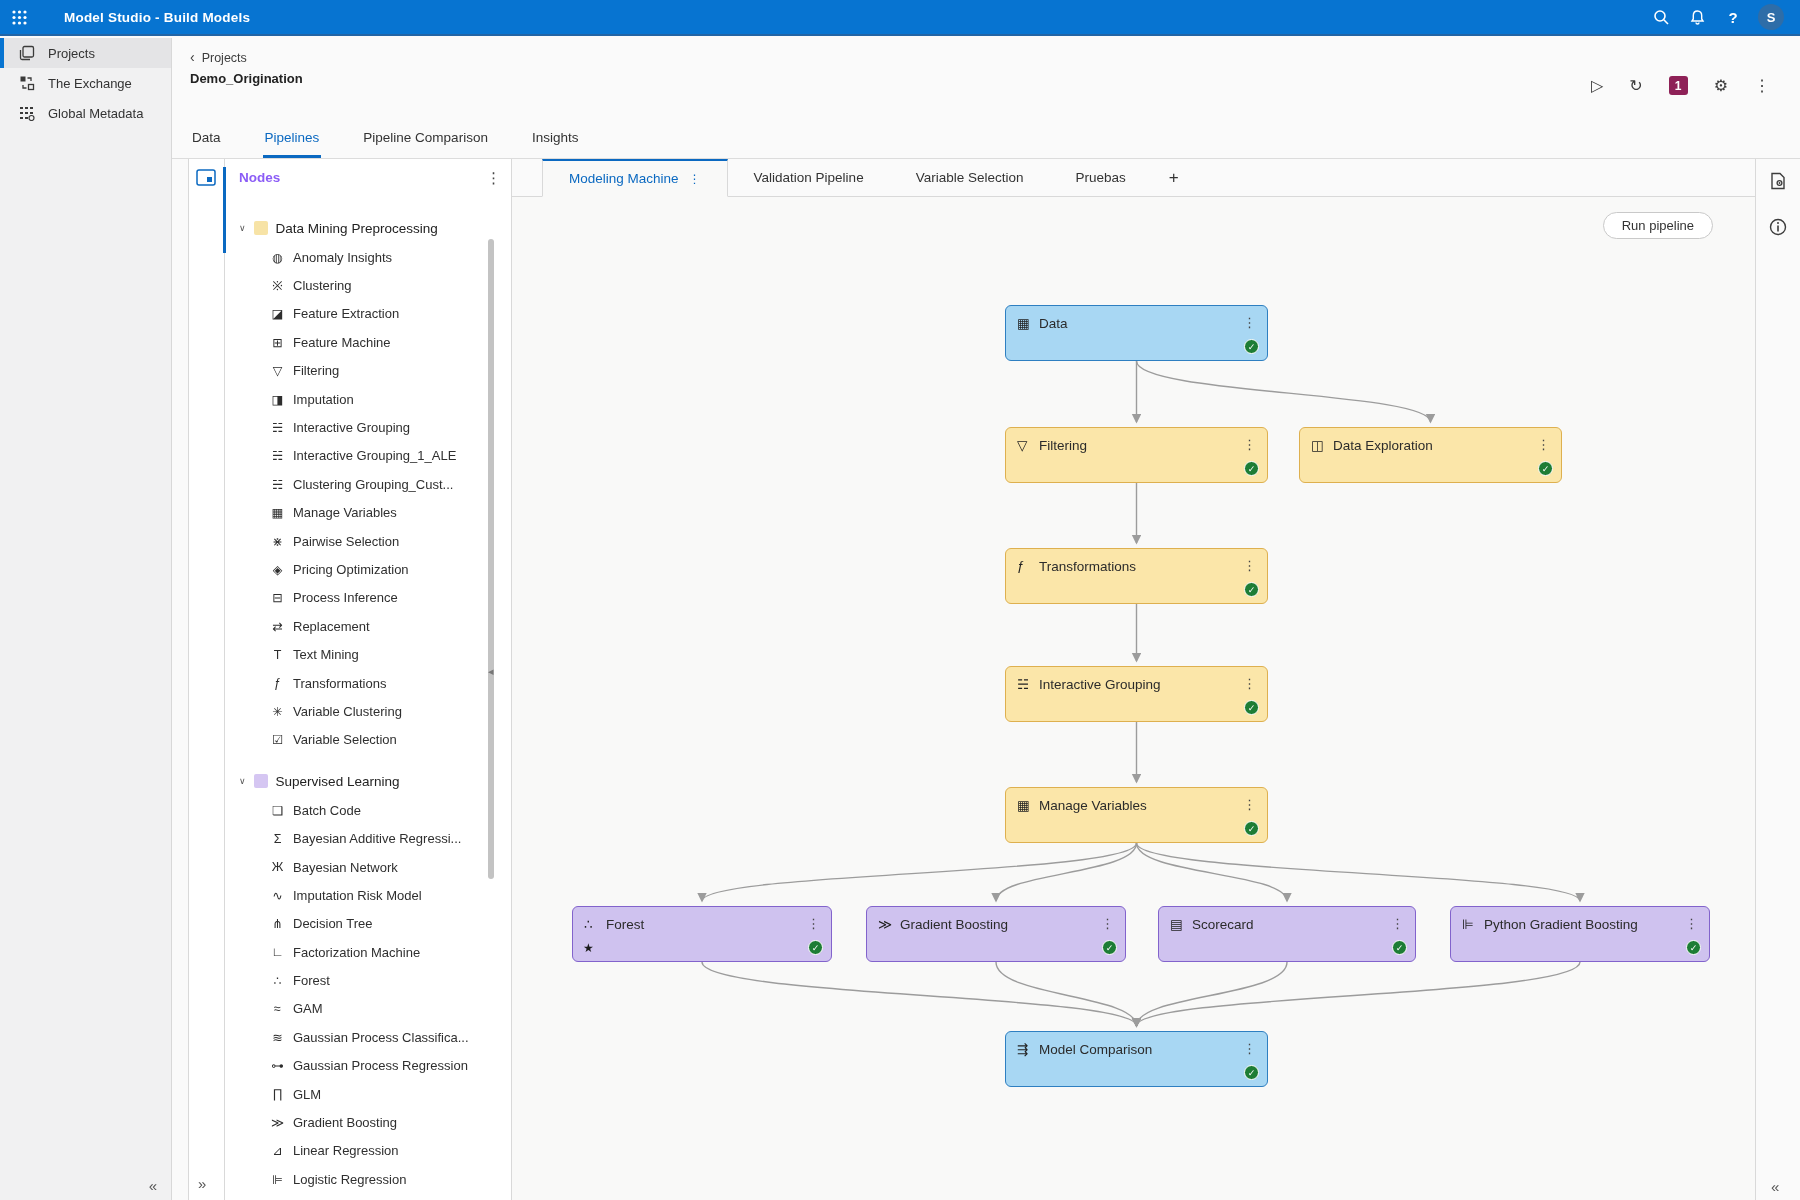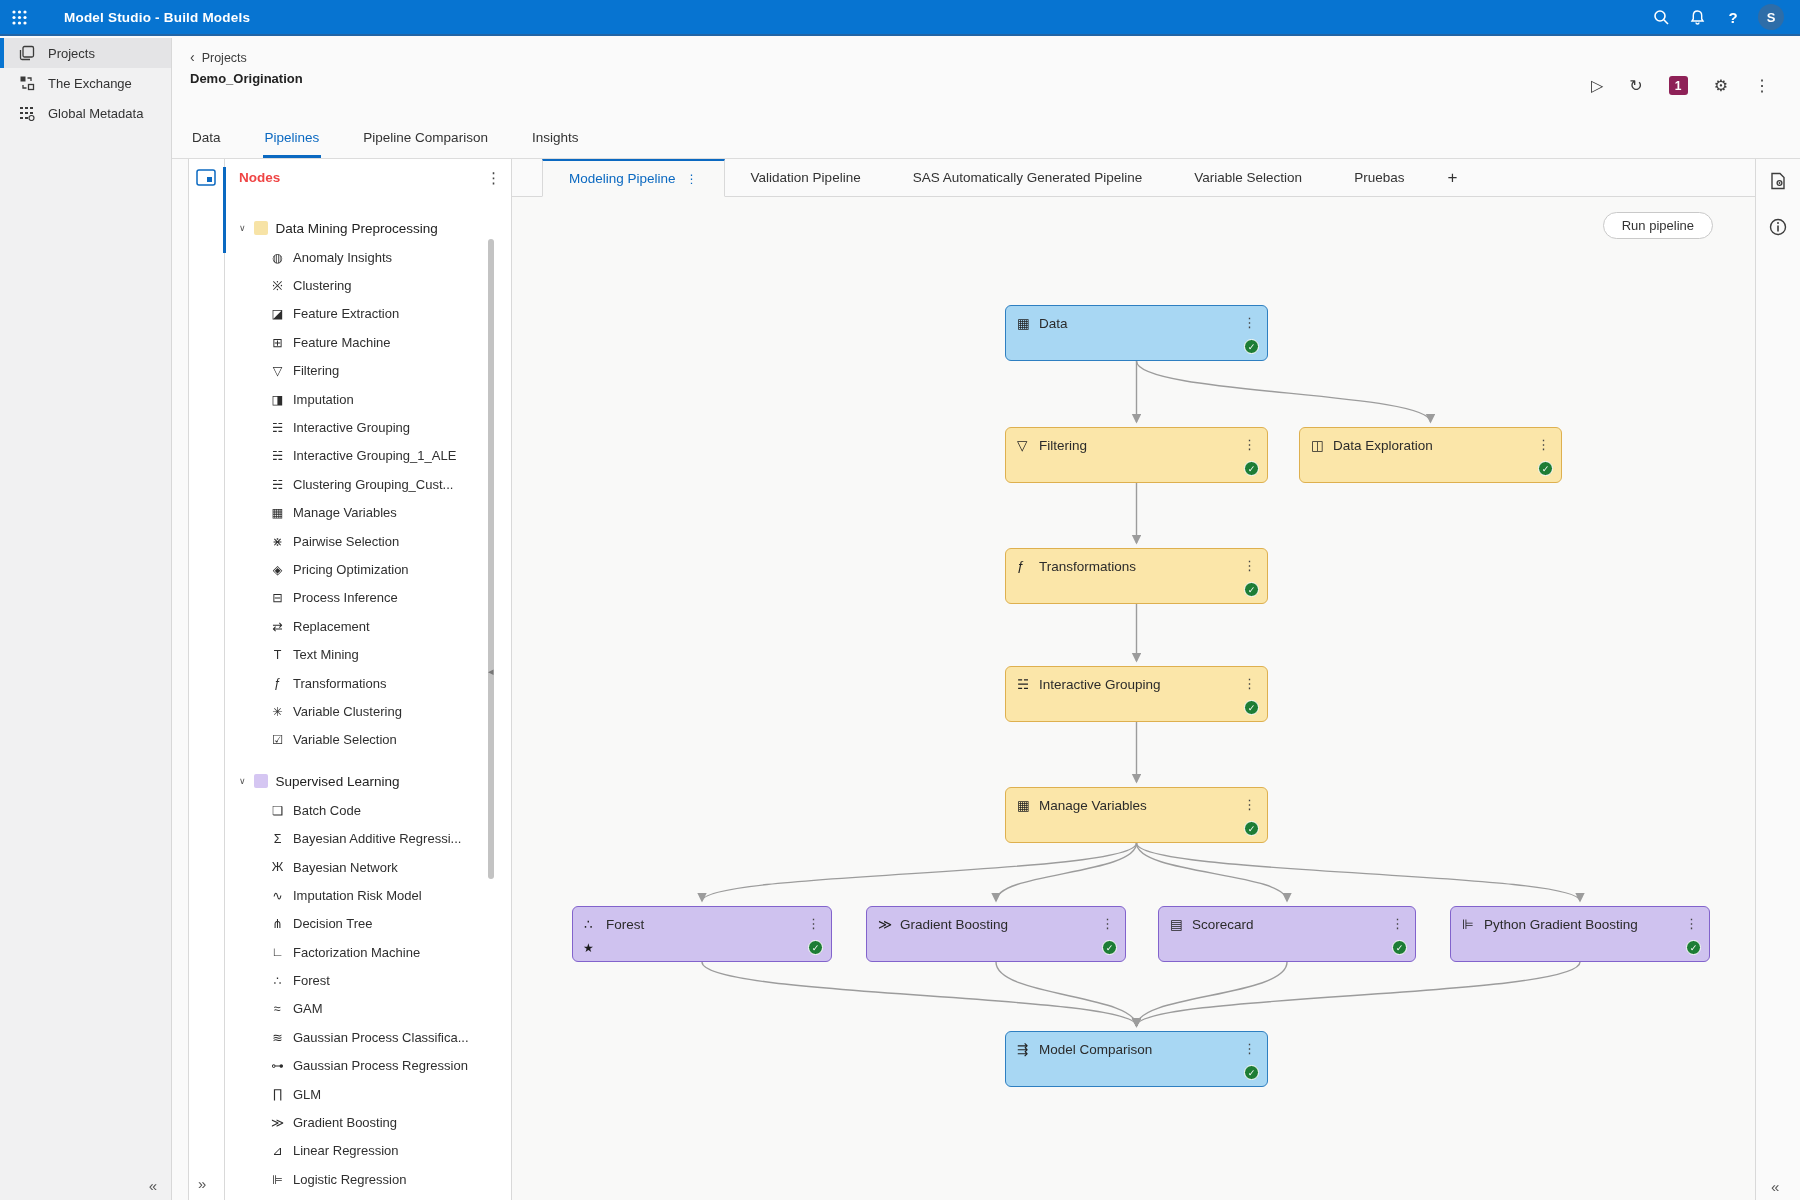--- a/index.html
+++ b/index.html
@@ -45,21 +45,21 @@
   .workspace { position:absolute; left:172px; top:158px; width:1628px; height:1042px; border-top:1px solid #dcdcdc; }
 
   
   .palette { position:absolute; left:16px; top:0; width:324px; height:1042px; background:#fff;
     border:1px solid #d9d9d9; border-top:none; }
   .pal-strip { position:absolute; left:0; top:0; width:36px; height:100%; border-right:1px solid #d9d9d9; }
   .pal-strip-icon { position:absolute; left:7px; top:10px; cursor:pointer; }
   .pal-indicator { position:absolute; right:-2px; top:8px; width:3px; height:86px; background:#0b69c1; }
   .pal-expand { position:absolute; left:9px; bottom:8px; font-size:15px; color:#555; cursor:pointer; }
   .pal-head { position:absolute; left:36px; top:0; width:288px; height:40px; }
-  .pal-title { position:absolute; left:14px; top:11px; font-size:13.5px; font-weight:bold; color:#ef4444; }
+  .pal-title { position:absolute; left:14px; top:11px; font-size:13.5px; font-weight:bold; color:#8b5cf6; }
   .pal-kebab { position:absolute; right:12px; top:10px; font-size:15px; color:#444; cursor:pointer; }
   .pal-list { position:absolute; left:36px; top:42px; width:286px; height:998px; overflow:hidden; }
   .pal-group { height:30px; margin-top:12px; display:flex; align-items:center; gap:8px; padding-left:14px; cursor:pointer; }
   .pg-chev { font-size:9px; color:#555; }
   .pg-swatch { width:14px; height:14px; border-radius:2px; }
   .pg-label { font-size:13.5px; color:#222; }
   .pal-item { height:28.4px; display:flex; align-items:center; gap:7px; padding-left:44px;
     white-space:nowrap; overflow:hidden; cursor:grab; }
   .pi-icon { width:17px; text-align:center; font-size:12.5px; color:#2d2d2d; flex:0 0 17px; }
   .pi-label { font-size:13px; color:#2f2f2f; }
@@ -364,28 +364,25 @@
     <span class="pi-label">Logistic Regression</span>
   </div>
       </div>
     <div class="pal-scrollbar"></div>
   </aside>
   <span class="pal-handle">◂</span>
 
   <section class="canvas">
     <div class="ptab-bar">
       <div class="p-tab active">
-        <span>Modeling Pipeline</span>
+        <span>Modeling Machine</span>
         <span class="pt-kebab">⋮</span>
       </div>
       <div class="p-tab">
           <span>Validation Pipeline</span>
-        </div>
-      <div class="p-tab">
-          <span>SAS Automatically Generated Pipeline</span>
         </div>
       <div class="p-tab">
           <span>Variable Selection</span>
         </div>
       <div class="p-tab">
           <span>Pruebas</span>
         </div>
       <div class="p-tab-add">+</div>
     </div>
 

